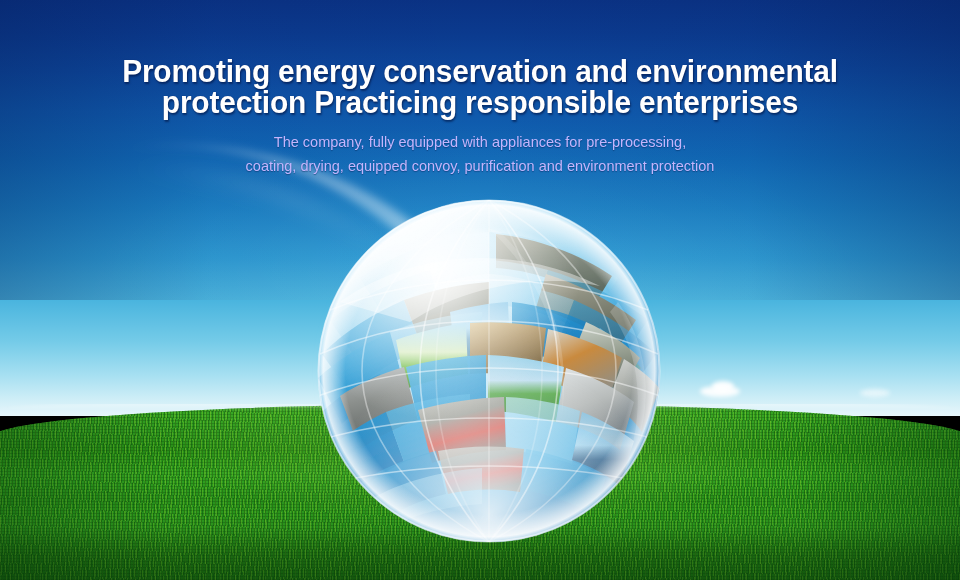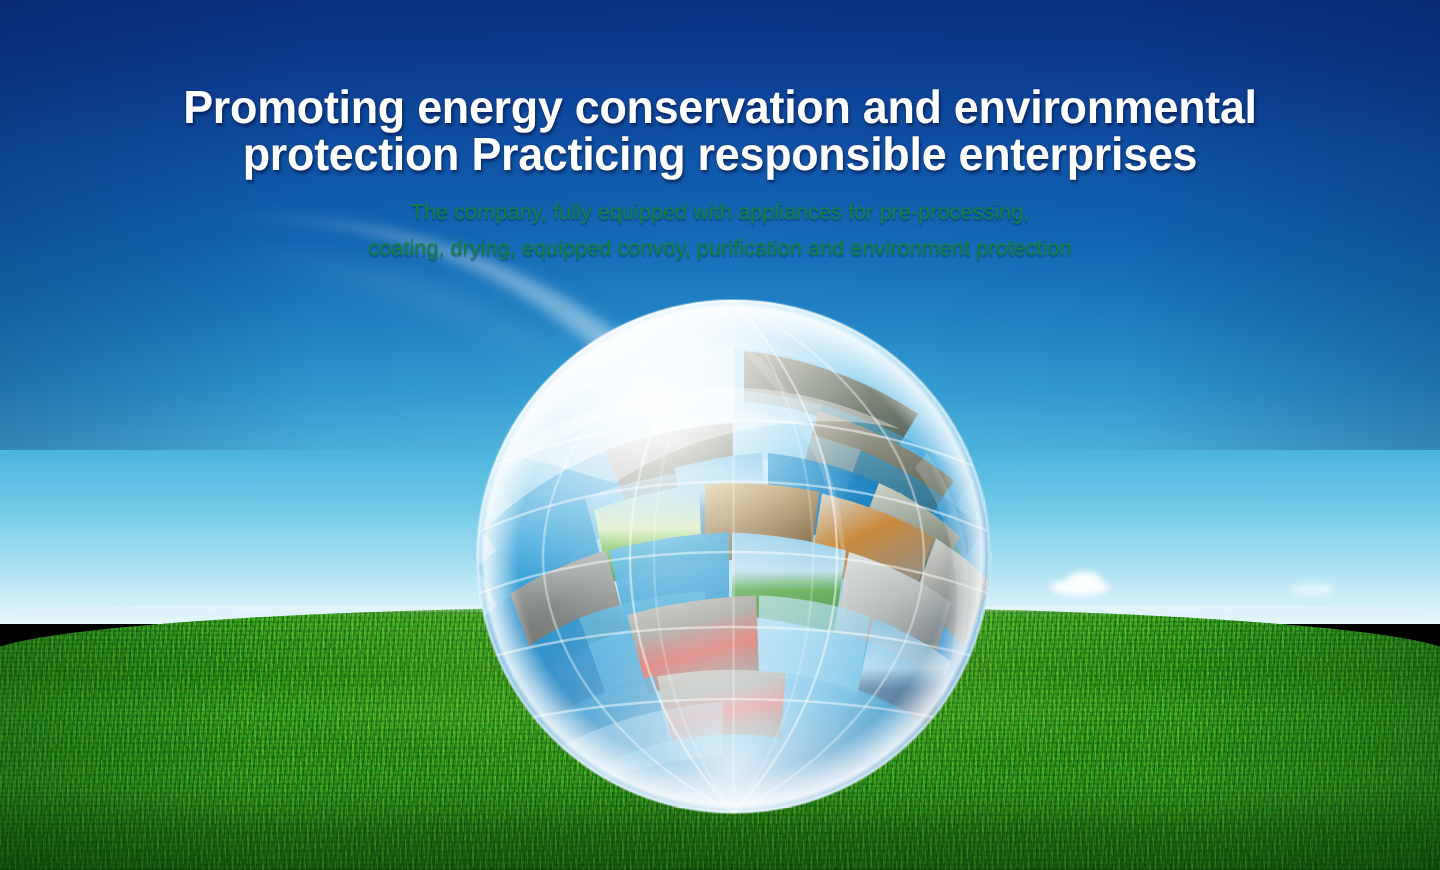--- a/index.html
+++ b/index.html
@@ -145,21 +145,21 @@
     text-shadow:
       1px 2px 2px rgba(0,16,60,.55),
       0 0 1px rgba(0,20,70,.65);
     white-space:nowrap;
   }
   .headline .hl-line { display:block; }
 
   .subhead {
     position:absolute; left:0; top:130px; width:960px;
     text-align:center;
-    color:#15803d;
+    color:#c4b5fd;
     font-family:"Liberation Sans", sans-serif;
     font-weight:normal;
     font-size:14.5px;
     line-height:24px;
     text-shadow:0 1px 1px rgba(0,30,80,.45);
     white-space:nowrap;
   }
   .subhead .sub-line { display:block; }
 </style>
 </head>

